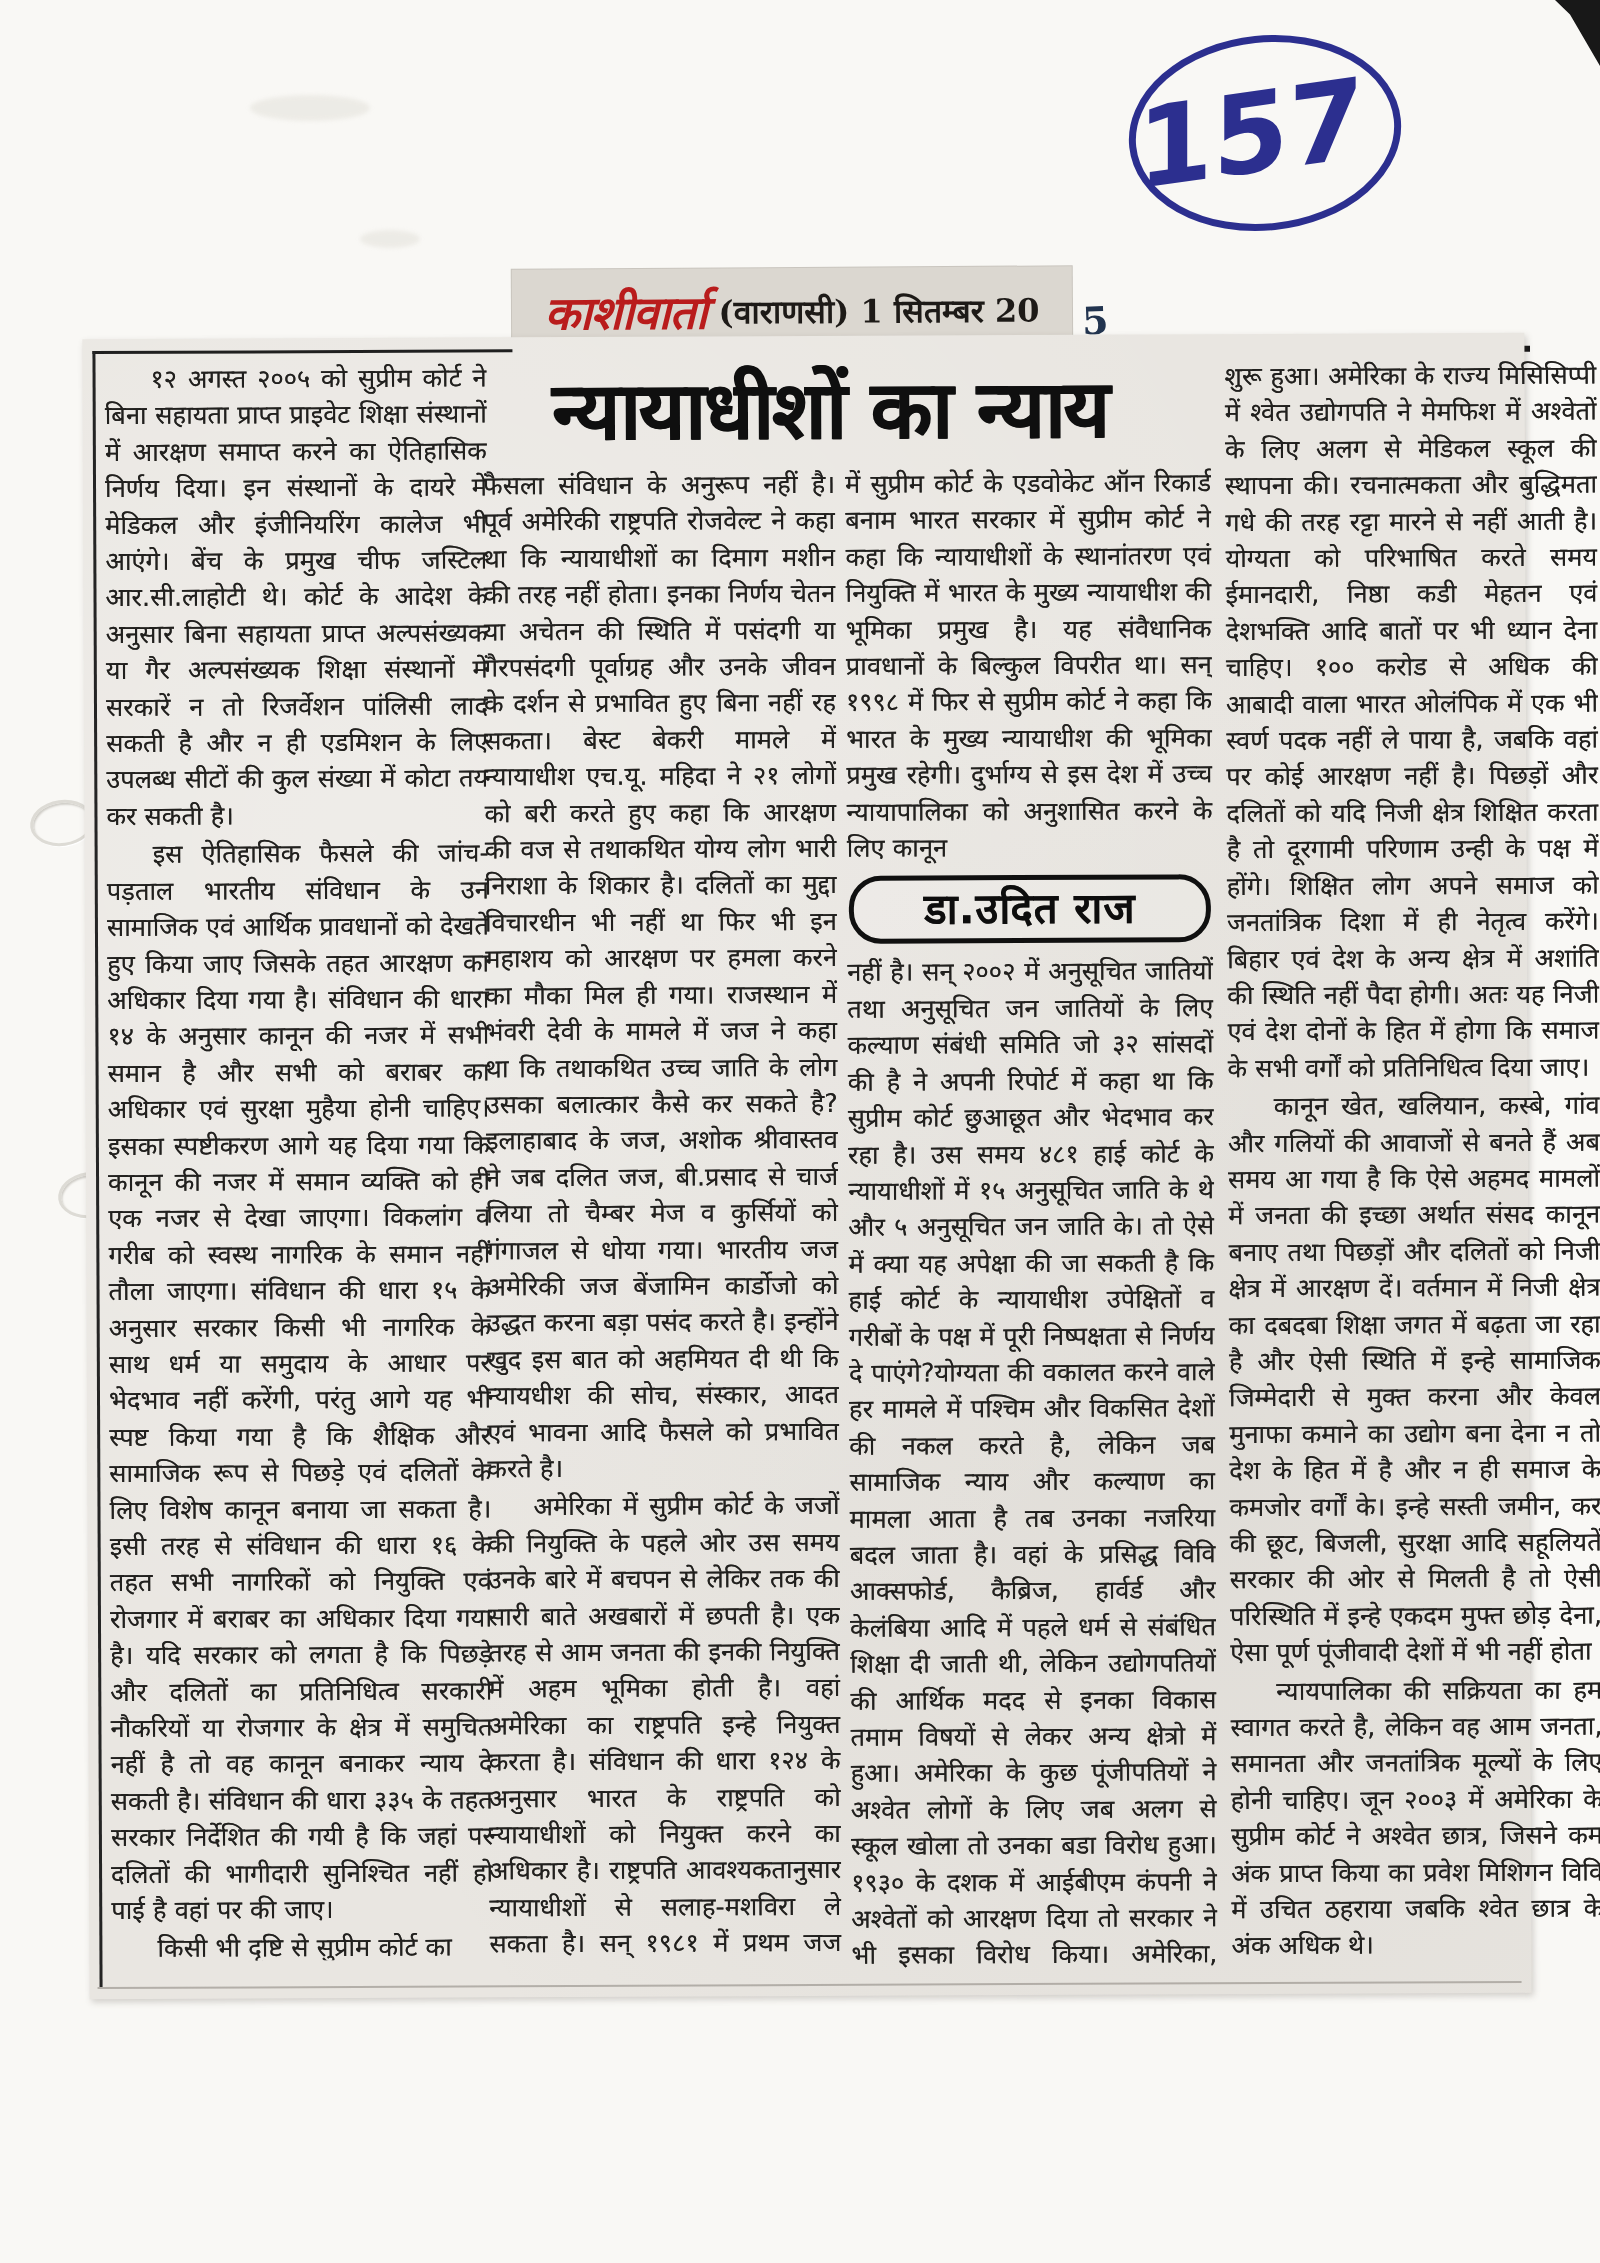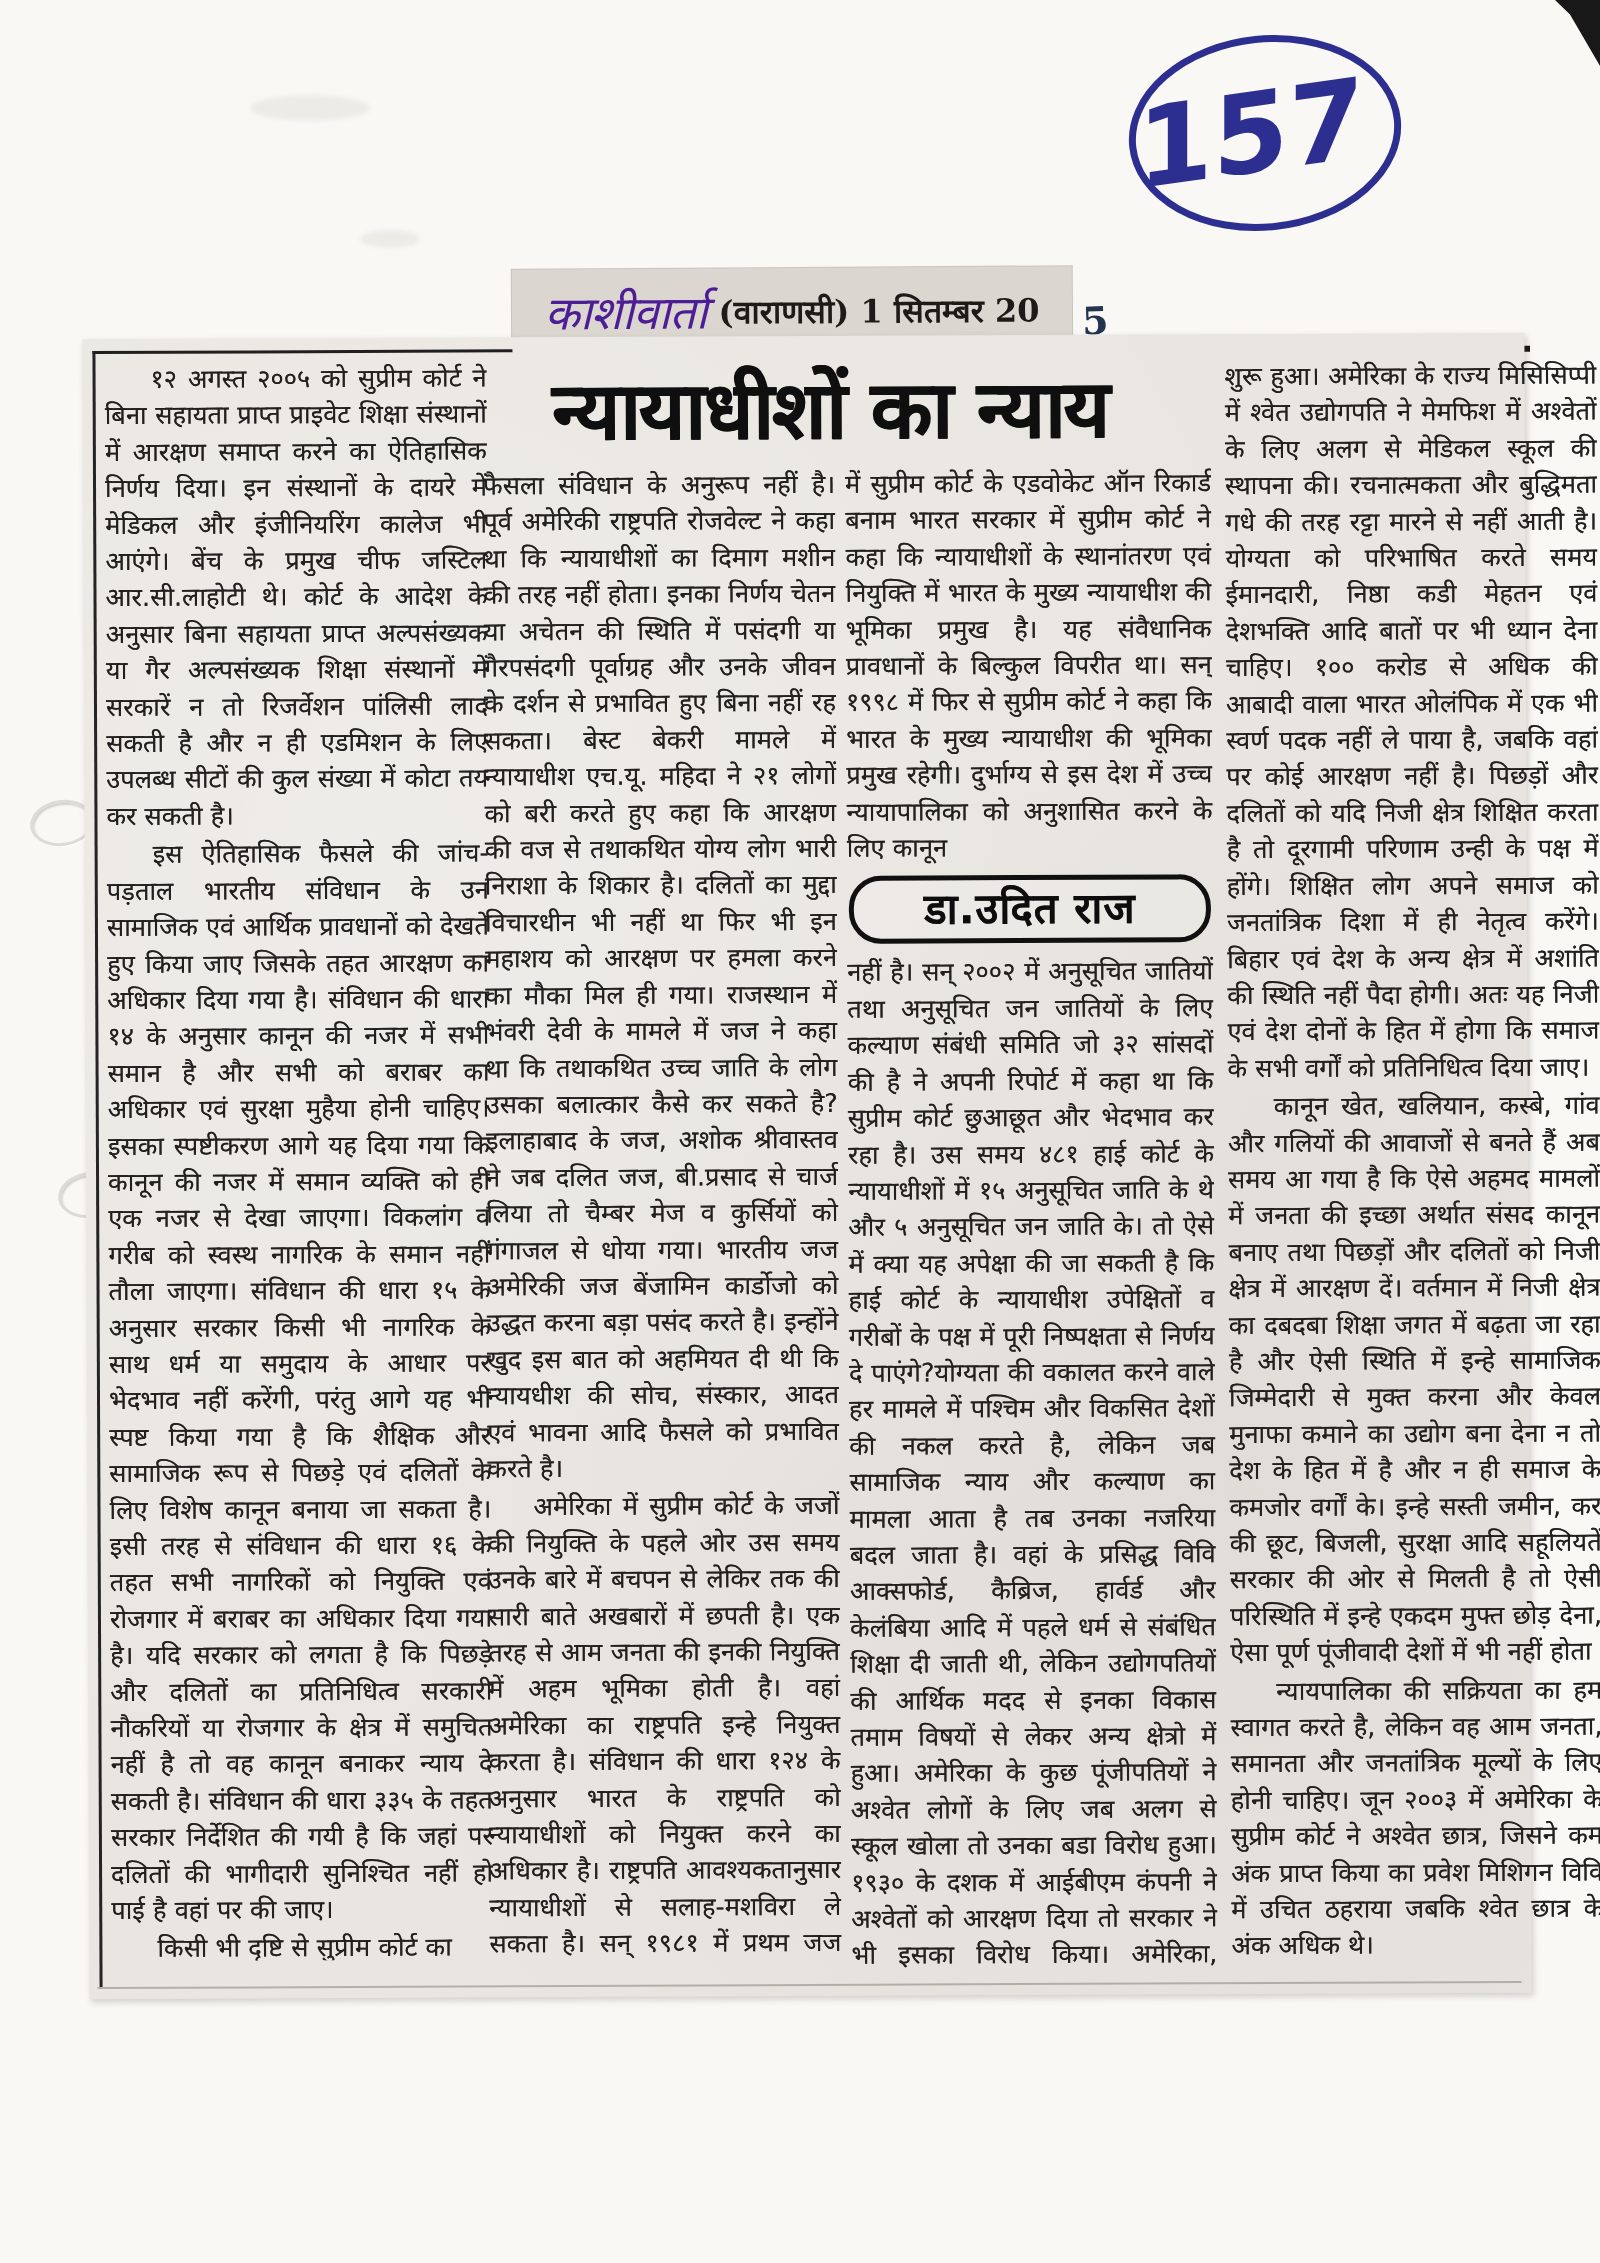--- a/index.html
+++ b/index.html
@@ -32,22 +32,22 @@
   .masthead{
     position:absolute;left:512px;top:268px;width:560px;height:84px;
     background:#dbd7d0;
     border-bottom:6px solid #141414;
     transform:rotate(-0.35deg);
     display:flex;align-items:center;justify-content:center;
     white-space:nowrap;
     box-shadow:0 0 0 1px #c9c5be;
   }
   .masthead .paper-title{
-    font-family:"DejaVu Serif",serif;font-style:italic;font-weight:400;
-    font-size:46px;letter-spacing:-1px;color:#4c1d95;
+    font-family:"DejaVu Serif",serif;font-style:italic;font-weight:700;
+    font-size:46px;letter-spacing:-1px;color:#b91c1c;
   }
   .masthead .paper-meta{
     font-family:"DejaVu Serif",serif;font-weight:700;
     font-size:32px;margin-left:12px;color:#1d1a17;
   }
   .masthead-tail{
     position:absolute;left:1082px;top:298px;
     font-family:"DejaVu Serif",serif;font-weight:700;font-size:38px;color:#22344f;
     transform:rotate(-2deg);
   }

